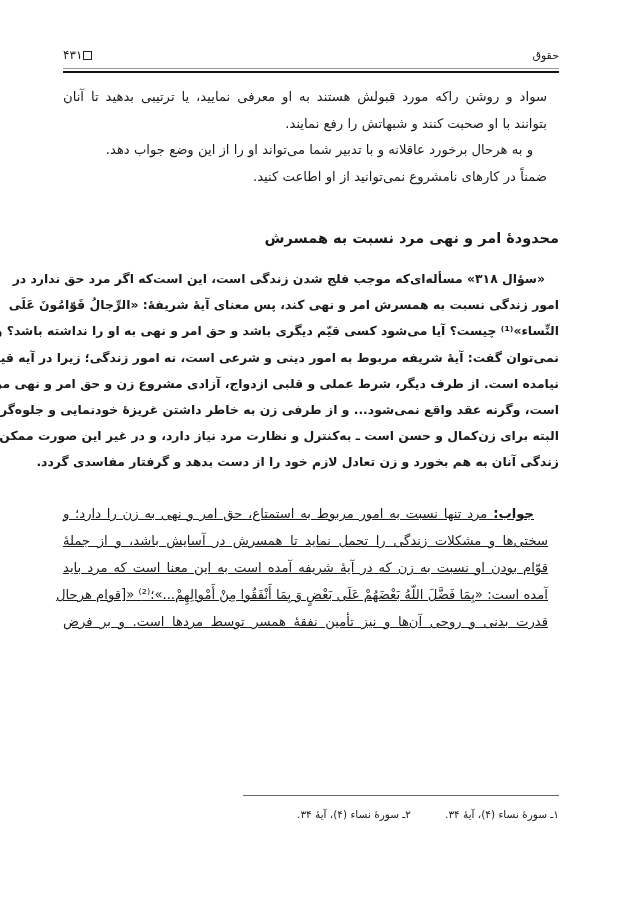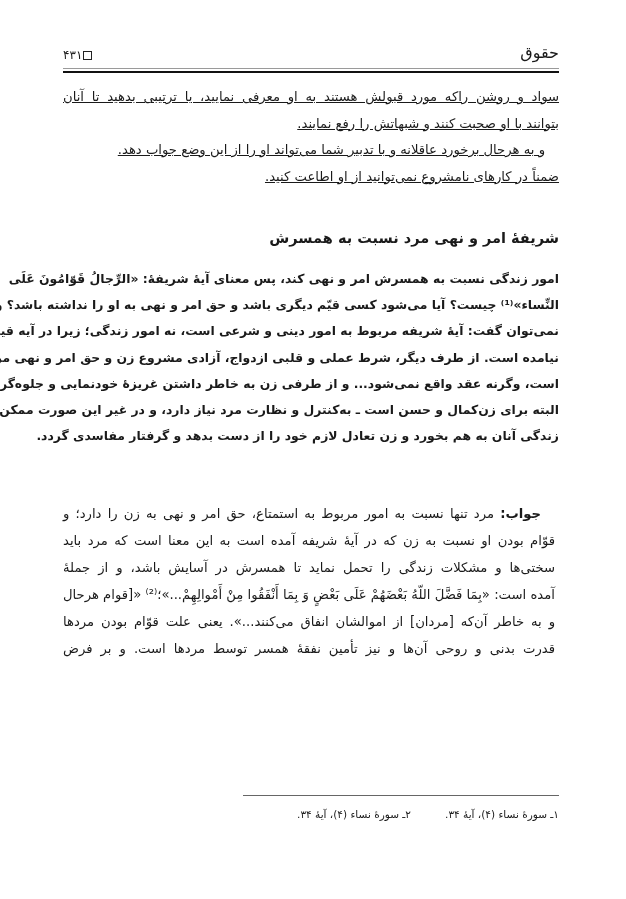--- a/index.html
+++ b/index.html
@@ -28,21 +28,21 @@
     top: 44px;
     left: 0;
     right: 0;
     height: 18px;
     display: flex;
     justify-content: space-between;
     align-items: flex-end;
     font-size: 11px;
   }
   .section-name {
-    font-size: 16px;
+    font-size: 11px;
   }
   .page-num-wrap {
     display: flex;
     align-items: center;
     gap: 1px;
     direction: rtl;
     font-size: 12px;
   }
   .square-icon {
     display: inline-block;
@@ -64,22 +64,21 @@
     top: 71px;
     left: 0;
     right: 0;
     height: 2px;
     background: #111;
   }
   .body-text {
     position: absolute;
     top: 84px;
     left: 0;
-    right: 0;
-    text-decoration: underline;
+    right: 12px;
   }
   .line {
     font-size: 13.2px;
     line-height: 26.5px;
     height: 26.5px;
     white-space: nowrap;
     text-align: justify;
     text-align-last: justify;
   }
   .line.last {
@@ -105,21 +104,22 @@
   .question .line {
     font-weight: bold;
     font-size: 12.4px;
     line-height: 26.2px;
     height: 26.2px;
   }
   .answer {
     position: absolute;
     top: 500px;
     left: 0;
-    right: 4px;
+    right: 11px;
+    text-decoration: underline;
   }
   .answer .line {
     font-size: 13.2px;
     line-height: 27px;
     height: 27px;
   }
   .bold {
     font-weight: bold;
   }
   .footnote-rule {
@@ -157,38 +157,38 @@
   <div class="rule-thin"></div>
   <div class="rule-thick"></div>
 
   <div class="body-text">
     <div class="line">سواد و روشن راکه مورد قبولش هستند به او معرفی نمایید، یا ترتیبی بدهید تا آنان</div>
     <div class="line last">بتوانند با او صحبت کنند و شبهاتش را رفع نمایند.</div>
     <div class="line last indent">و به هرحال برخورد عاقلانه و با تدبیر شما می‌تواند او را از این وضع جواب دهد.</div>
     <div class="line last">ضمناً در کارهای نامشروع نمی‌توانید از او اطاعت کنید.</div>
   </div>
 
-  <div class="heading">شریفهٔ امر و نهی مرد نسبت به همسرش</div>
+  <div class="heading">محدودهٔ امر و نهی مرد نسبت به همسرش</div>
 
   <div class="question">
+    <div class="line indent">«سؤال ۳۱۸» مسأله‌ای‌که موجب فلج شدن زندگی است، این است‌که اگر مرد حق ندارد در</div>
     <div class="line">امور زندگی نسبت به همسرش امر و نهی کند، پس معنای آیهٔ شریفهٔ: «الرِّجالُ قَوّامُونَ عَلَی</div>
     <div class="line">النِّساء»⁽¹⁾ چیست؟ آیا می‌شود کسی قیّم دیگری باشد و حق امر و نهی به او را نداشته باشد؟ و</div>
     <div class="line">نمی‌توان گفت: آیهٔ شریفه مربوط به امور دینی و شرعی است، نه امور زندگی؛ زیرا در آیه قیدی</div>
     <div class="line">نیامده است. از طرف دیگر، شرط عملی و قلبی ازدواج، آزادی مشروع زن و حق امر و نهی مرد</div>
     <div class="line">است، وگرنه عقد واقع نمی‌شود... و از طرفی زن به خاطر داشتن غریزهٔ خودنمایی و جلوه‌گری ـ که</div>
     <div class="line">البته برای زن‌کمال و حسن است ـ به‌کنترل و نظارت مرد نیاز دارد، و در غیر این صورت ممکن است</div>
     <div class="line last">زندگی آنان به هم بخورد و زن تعادل لازم خود را از دست بدهد و گرفتار مفاسدی گردد.</div>
   </div>
 
   <div class="answer">
     <div class="line indent"><span class="bold">جواب:</span><span> مرد تنها نسبت به امور مربوط به استمتاع، حق امر و نهی به زن را دارد؛ و</span></div>
+    <div class="line">سختی‌ها و مشکلات زندگی را تحمل نماید تا همسرش در آسایش باشد، و از جملهٔ</div>
     <div class="line">قوّام بودن او نسبت به زن که در آیهٔ شریفه آمده است به این معنا است که مرد باید</div>
-    <div class="line">سختی‌ها و مشکلات زندگی را تحمل نماید تا همسرش در آسایش باشد، و از جملهٔ</div>
     <div class="line">آمده است: «بِمَا فَضَّلَ اللّهُ بَعْضَهُمْ عَلَی بَعْضٍ وَ بِمَا أَنْفَقُوا مِنْ أَمْوالِهِمْ...»؛⁽²⁾ «[قوام هرحال</div>
-    <div class="line">و به خاطر آن‌که [مردان] از اموالشان انفاق می‌کنند...». یعنی علت قوّام بودن مردها</div>
     <div class="line">قدرت بدنی و روحی آن‌ها و نیز تأمین نفقهٔ همسر توسط مردها است. و بر فرض</div>
   </div>
 
   <div class="footnote-rule"></div>
   <div class="footnotes">
     <span class="fn">۱ـ سورهٔ نساء (۴)، آیهٔ ۳۴.</span>
     <span class="fn">۲ـ سورهٔ نساء (۴)، آیهٔ ۳۴.</span>
   </div>
 
 </div>

